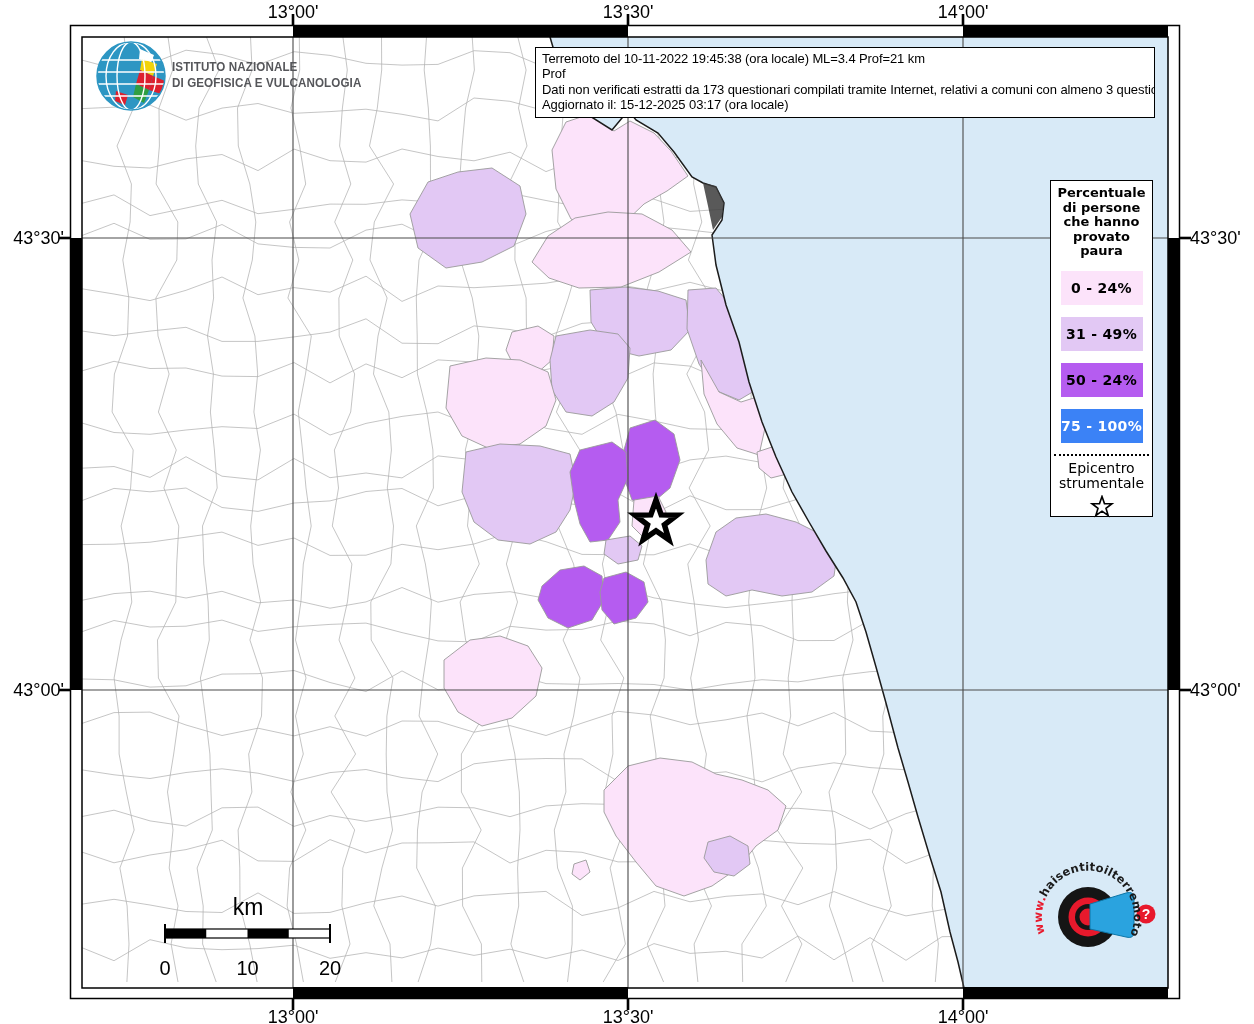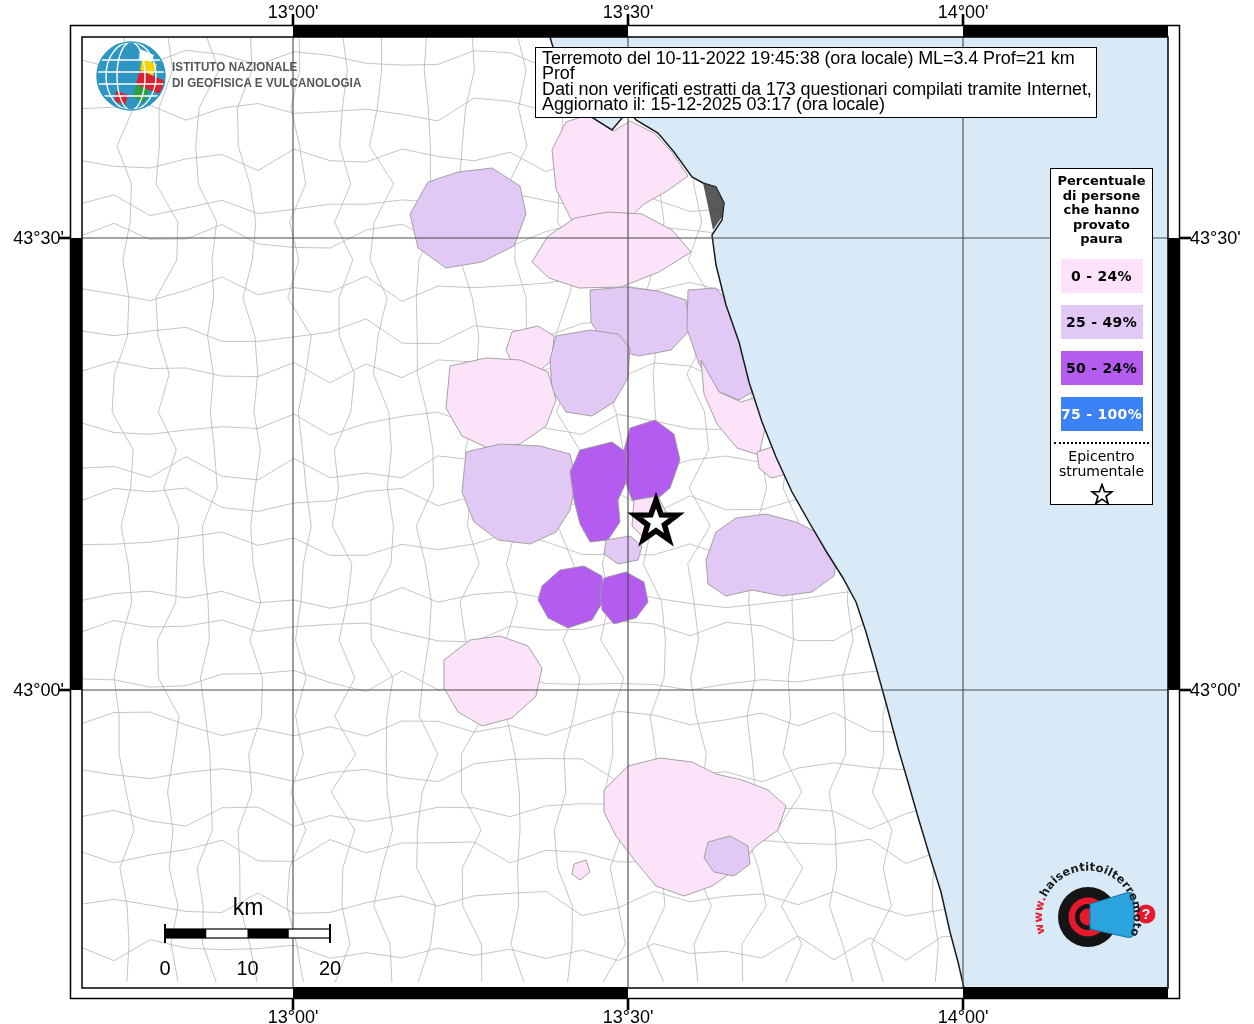--- a/index.html
+++ b/index.html
@@ -10,27 +10,27 @@
   #map-svg{position:absolute;left:0;top:0;}
   
   #mesh path{stroke:#b2b2b2;stroke-width:.75;fill:none;}
   .muni{stroke:#9a9a9a;stroke-width:.9;}
   .c1{fill:var(--c1);} .c2{fill:var(--c2);} .c3{fill:var(--c3);}
   .gridline{stroke:var(--grid);stroke-width:1.1;}
   .tick{stroke:#000;stroke-width:2.6;}
   .axis-text{font-size:18px;fill:#000;}
   
   #title-box{
-    position:absolute;left:535px;top:47px;width:562px;box-sizing:border-box;
+    position:absolute;left:535px;top:47px;width:620px;box-sizing:border-box;
     background:#fff;border:1px solid #000;padding:3px 6px 4px 6px;
-    font-size:18px;line-height:15.4px;white-space:nowrap;overflow:hidden;letter-spacing:-.1px;
+    font-size:13px;line-height:15.4px;white-space:nowrap;overflow:hidden;letter-spacing:-.1px;
   }
   
   #legend{
-    position:absolute;left:1050px;top:168px;width:103px;height:337px;box-sizing:border-box;
+    position:absolute;left:1050px;top:180px;width:103px;height:337px;box-sizing:border-box;
     background:#fff;border:1.6px solid #000;text-align:center;
     font-family:"DejaVu Sans",sans-serif;
   }
   #legend .lg-title{font-weight:bold;font-size:13px;line-height:14.6px;margin:5px 1px 9px 1px;}
   .swatch{width:82px;height:34px;margin:12px auto 11px auto;font-weight:bold;font-size:14px;
           line-height:34px;letter-spacing:.3px;}
   .lg-divider{border-top:2px dotted #000;margin:11px 3px 5px 3px;height:0;}
   .lg-epi{font-weight:normal;font-size:14px;line-height:15px;margin-bottom:4px;}
   
   #ingv{position:absolute;left:94px;top:39px;width:270px;height:78px;}
@@ -238,21 +238,21 @@
 <div id="title-box">
   <div>Terremoto del 10-11-2022 19:45:38 (ora locale) ML=3.4 Prof=21 km</div>
   <div>Prof</div>
   <div>Dati non verificati estratti da 173 questionari compilati tramite Internet, relativi a comuni con almeno 3 questionari.</div>
   <div>Aggiornato il: 15-12-2025 03:17 (ora locale)</div>
 </div>
 
 <div id="legend">
   <div class="lg-title">Percentuale di persone che hanno provato paura</div>
   <div class="swatch" style="background: rgb(252, 227, 250); color: rgb(0, 0, 0);">0 - 24%</div>
-  <div class="swatch" style="background: rgb(226, 200, 244); color: rgb(0, 0, 0);">25 - 49%</div>
+  <div class="swatch" style="background: rgb(226, 200, 244); color: rgb(0, 0, 0);">31 - 49%</div>
   <div class="swatch" style="background: rgb(181, 92, 240); color: rgb(0, 0, 0);">50 - 24%</div>
   <div class="swatch" style="background: #3b82f6; color: rgb(255, 255, 255);">75 - 100%</div>
   <div class="lg-divider"></div>
   <div class="lg-epi">Epicentro strumentale</div>
   <svg width="26" height="25" viewBox="0 0 26 25">
     <polygon points="13,1.5 15.47,8.6 22.99,8.76 16.99,13.3 19.17,20.49 13,16.2 6.83,20.49 9.01,13.3 3.01,8.76 10.53,8.6" fill="#fff" stroke="#000" stroke-width="1.6" stroke-linejoin="miter"></polygon>
   </svg>
 </div>
 
 </body></html>

